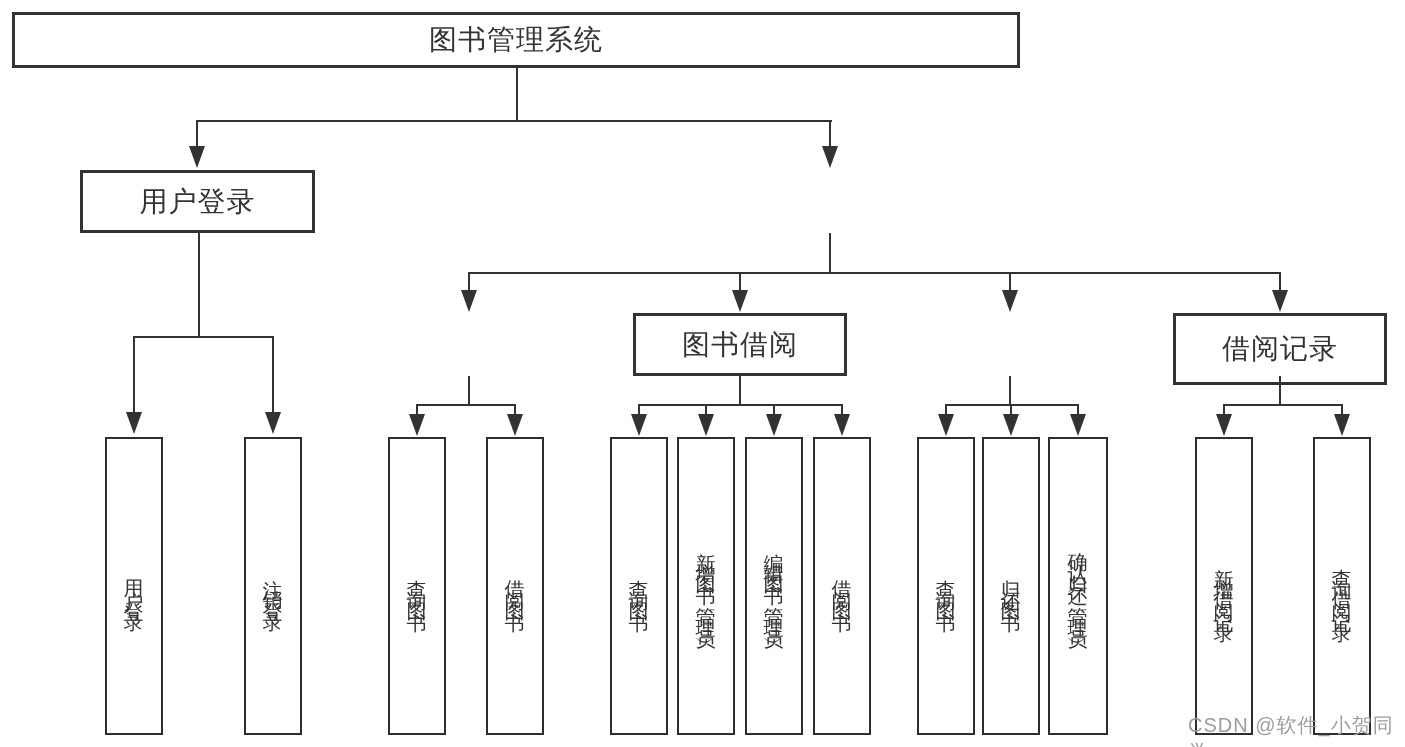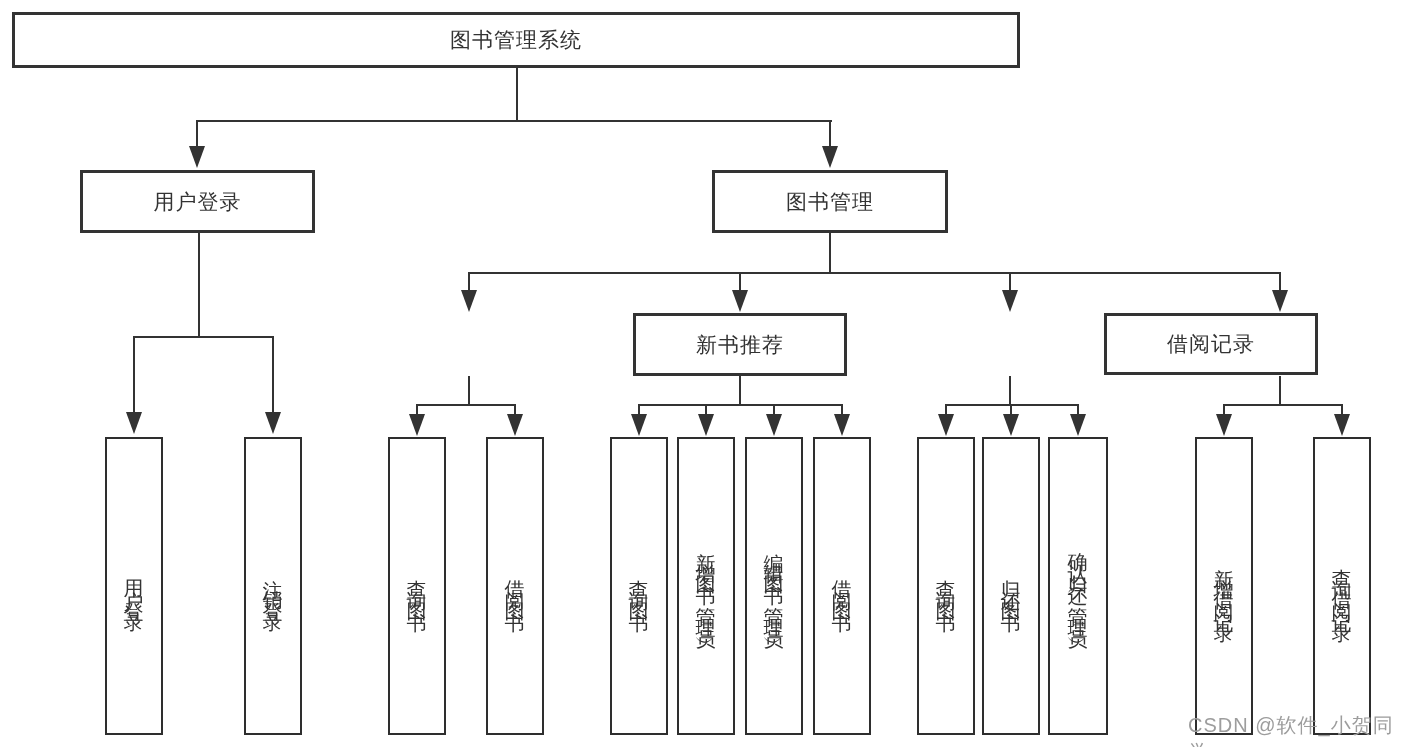--- a/index.html
+++ b/index.html
@@ -3,21 +3,21 @@
 <meta charset="utf-8">
 <style>
   html,body{margin:0;padding:0;background:#fff;}
   #canvas{
     position:relative;width:1405px;height:747px;background:#ffffff;overflow:hidden;
     font-family:"Liberation Sans","DejaVu Sans",sans-serif;color:#333;
   }
   .box{
     position:absolute;border:3px solid #333;background:#fff;
     display:flex;align-items:center;justify-content:center;
-    font-size:21px;letter-spacing:1px;box-sizing:border-box;
+    font-size:28px;letter-spacing:1px;box-sizing:border-box;
   }
   .leaf{
     position:absolute;border:2px solid #2e2e2e;background:#fff;
     display:flex;align-items:center;justify-content:center;
     box-sizing:border-box;
   }
   .leaf span{
     writing-mode:vertical-rl;text-orientation:mixed;
     font-size:20px;letter-spacing:11px;line-height:1;white-space:nowrap;
   }
@@ -38,42 +38,41 @@
   <div class="box" style="left:12px;top:12px;width:1008px;height:56px">图书管理系统</div>
 
   <div class="vl" style="left:516px;top:68px;height:52px"></div>
   <div class="hl" style="left:196px;top:120px;width:636px"></div>
   <div class="vl" style="left:196px;top:120px;height:28px"></div>
   <div class="ah" style="left:189px;top:146px"></div>
   <div class="vl" style="left:829px;top:120px;height:28px"></div>
   <div class="ah" style="left:822px;top:146px"></div>
 
   <div class="box" style="left:80px;top:170px;width:235px;height:63px">用户登录</div>
-  <div class="box" style="left:712px;top:170px;width:236px;height:63px">图书管理</div>
 
   <div class="vl" style="left:198px;top:233px;height:103px"></div>
   <div class="hl" style="left:133px;top:336px;width:141px"></div>
   <div class="vl" style="left:133px;top:336px;height:78px"></div>
   <div class="ah" style="left:126px;top:412px"></div>
   <div class="vl" style="left:272px;top:336px;height:78px"></div>
   <div class="ah" style="left:265px;top:412px"></div>
 
   <div class="vl" style="left:829px;top:233px;height:39px"></div>
   <div class="hl" style="left:468px;top:272px;width:813px"></div>
   <div class="vl" style="left:468px;top:272px;height:20px"></div>
   <div class="ah" style="left:461px;top:290px"></div>
   <div class="vl" style="left:739px;top:272px;height:20px"></div>
   <div class="ah" style="left:732px;top:290px"></div>
   <div class="vl" style="left:1009px;top:272px;height:20px"></div>
   <div class="ah" style="left:1002px;top:290px"></div>
   <div class="vl" style="left:1279px;top:272px;height:20px"></div>
   <div class="ah" style="left:1272px;top:290px"></div>
 
-  <div class="box" style="left:633px;top:313px;width:214px;height:63px">新书推荐</div>
-  <div class="box" style="left:1104px;top:313px;width:214px;height:62px">借阅记录</div>
+  <div class="box" style="left:633px;top:313px;width:214px;height:63px">图书借阅</div>
+  <div class="box" style="left:1173px;top:313px;width:214px;height:72px">借阅记录</div>
 
   <div class="vl" style="left:468px;top:376px;height:28px"></div>
   <div class="hl" style="left:416px;top:404px;width:100px"></div>
   <div class="vl" style="left:416px;top:404px;height:12px"></div>
   <div class="ah" style="left:409px;top:414px"></div>
   <div class="vl" style="left:514px;top:404px;height:12px"></div>
   <div class="ah" style="left:507px;top:414px"></div>
 
   <div class="vl" style="left:739px;top:376px;height:28px"></div>
   <div class="hl" style="left:638px;top:404px;width:205px"></div>

